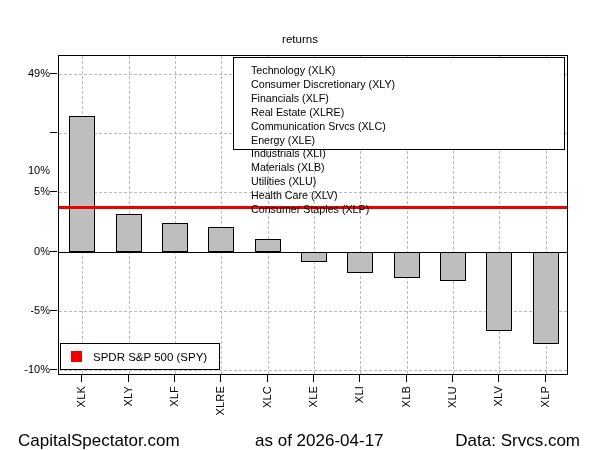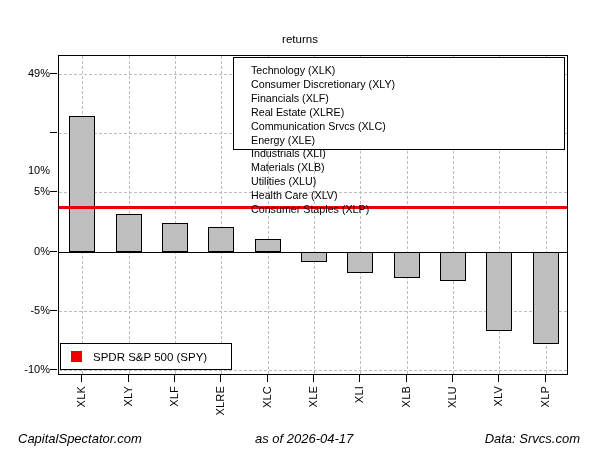--- a/index.html
+++ b/index.html
@@ -174,41 +174,40 @@
   #benchmark-legend {
     position: absolute;
     left: 60px;
     top: 343px;
     height: 27px;
     background: #ffffff;
     border: 1.2px solid #000000;
     box-sizing: border-box;
     display: flex;
     align-items: center;
-    padding: 0 24px 0 10px;
+    padding: 0 12px 0 10px;
   }
   #benchmark-swatch {
     width: 11px;
     height: 11px;
     background: #ee0000;
     margin-right: 11px;
     flex: none;
   }
   #benchmark-label {
     font-size: 11.5px;
     white-space: nowrap;
   }
 
   
   .footer-text {
     position: absolute;
     top: 431px;
-    font-size: 13px;
+    font-size: 17px;
     white-space: nowrap;
-    font-style: italic;
   }
   #footer-source { left: 18px; }
   #footer-asof { left: 255px; }
   #footer-data  { right: 20px; }
 </style>
 </head>
 <body>
 
 <div id="chart-root">
 

